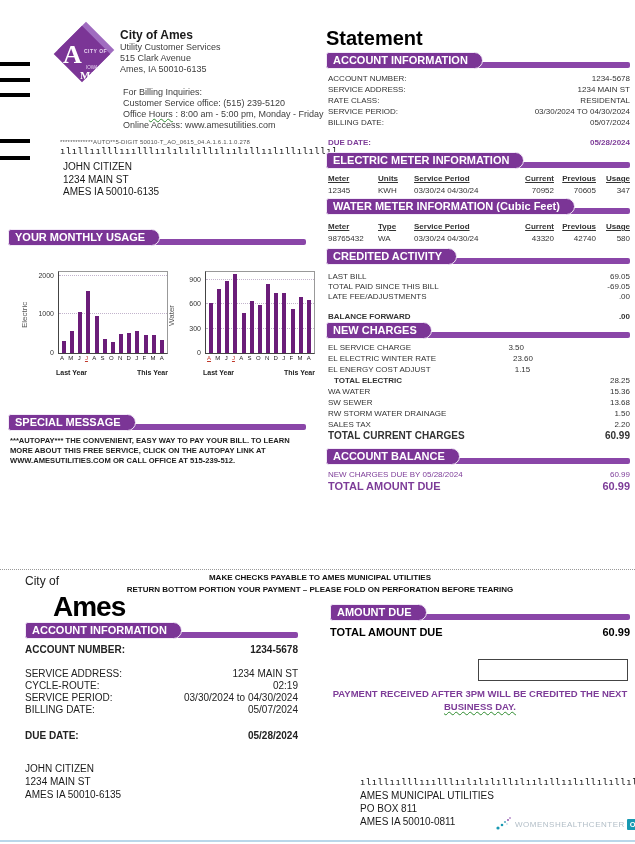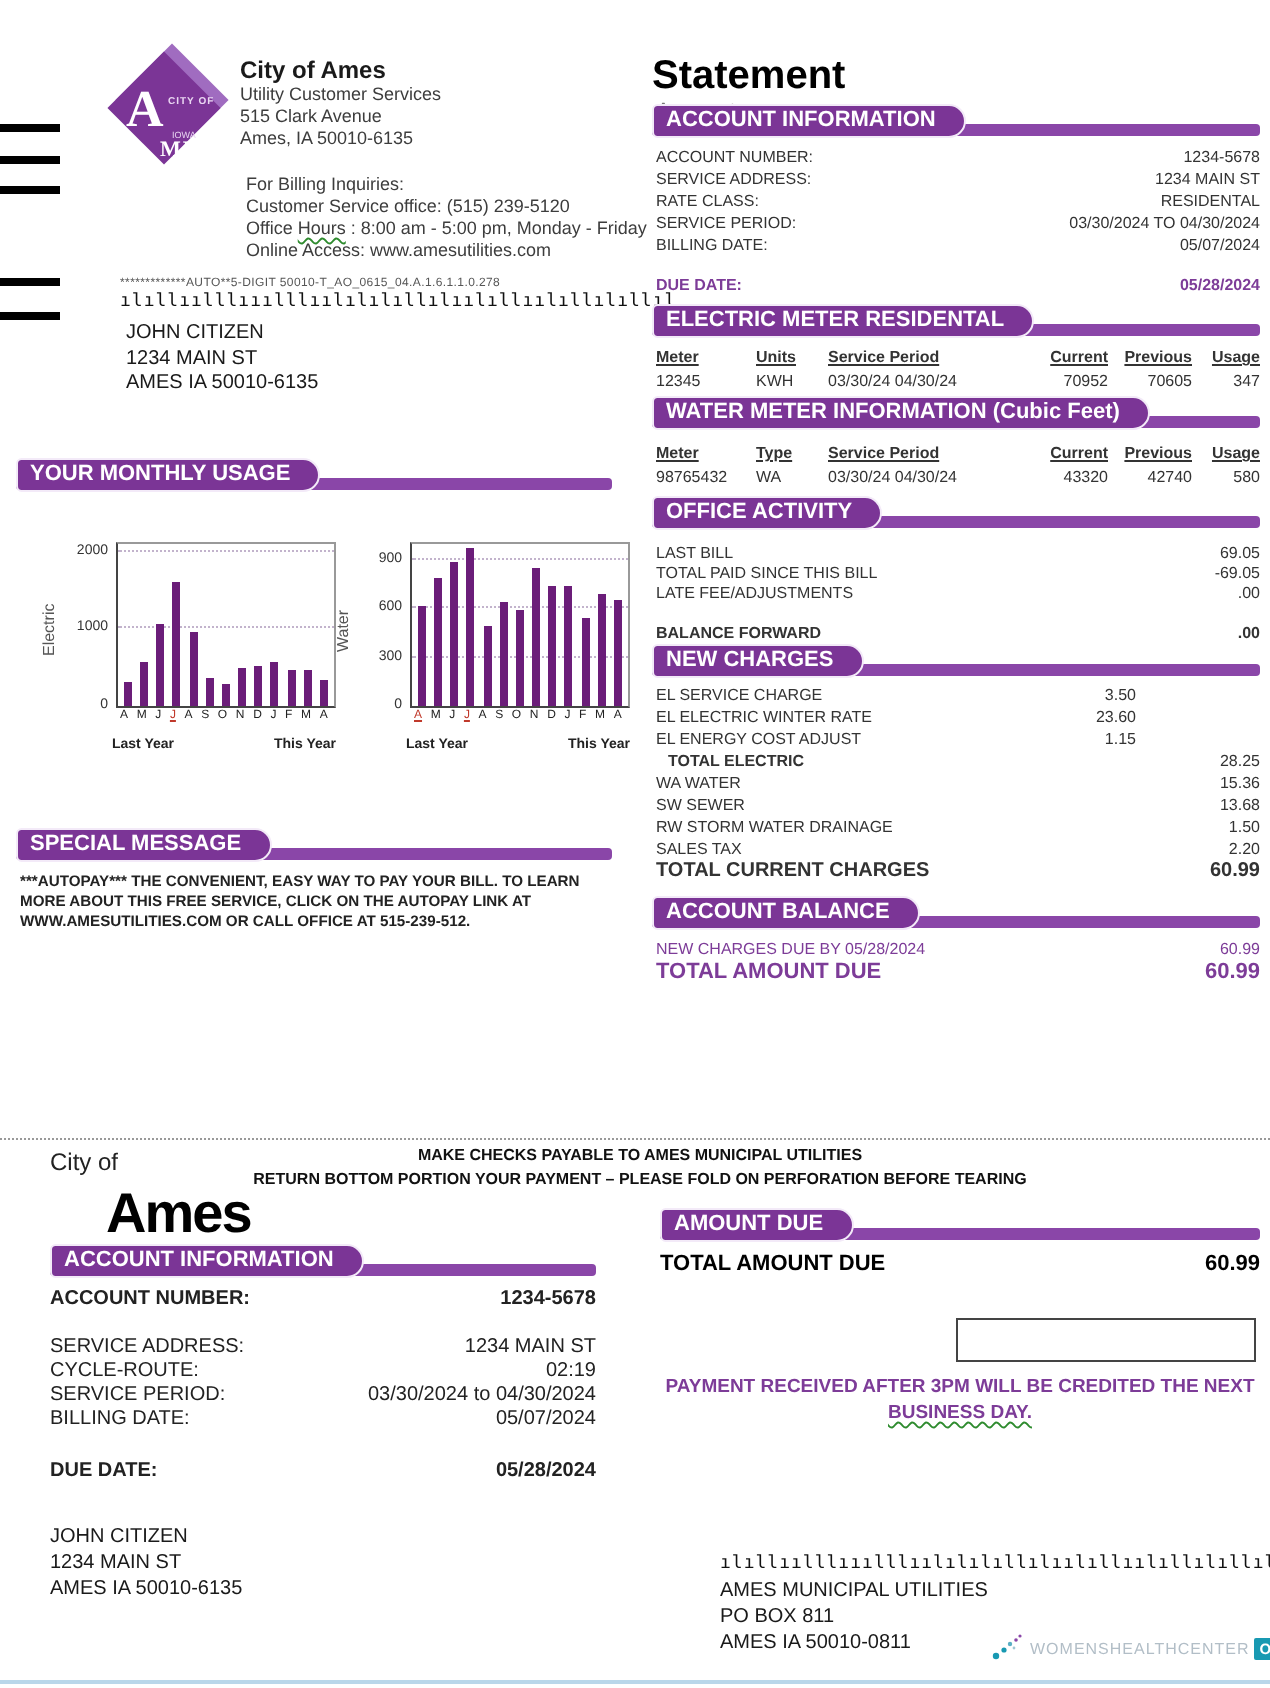--- a/index.html
+++ b/index.html
@@ -58,21 +58,21 @@
   .purple{color:#7d3c98;}
   .bold{font-weight:700;}
 
   .mtable{position:absolute;left:328px;width:302px;font-size:8px;color:#333;}
   .mtable .hr,.mtable .dr{display:flex;}
   .mtable .hr span{font-weight:700;text-decoration:underline;}
   .mtable .c1{width:50px;} .mtable .c2{width:36px;} .mtable .c3{width:96px;}
   .mtable .c4{width:44px;text-align:right;} .mtable .c5{width:42px;text-align:right;} .mtable .c6{width:34px;text-align:right;}
   .mtable .dr{margin-top:3px;}
 
-  .ncrow{position:absolute;left:328px;width:302px;display:flex;font-size:8px;color:#333;}
+  .ncrow{position:absolute;left:328px;width:302px;display:flex;font-size:8px;color:#333;gap:44px;}
   .ncrow .lab{flex:1;white-space:nowrap;}
   .ncrow .mid{width:62px;text-align:right;}
   .ncrow .rgt{width:62px;text-align:right;}
 
   
   .perf{position:absolute;left:0;top:569px;width:635px;border-top:1.5px dotted #999;}
   .fold{position:absolute;left:80px;top:572px;width:480px;text-align:center;font-size:8px;font-weight:700;color:#111;line-height:12px;}
   .cityof{position:absolute;left:25px;top:574px;font-size:12px;color:#222;}
   .bigames{position:absolute;left:53px;top:586px;font-size:28px;font-weight:800;color:#000;letter-spacing:-1px;line-height:42px;}
 
@@ -266,21 +266,21 @@
       <span class="lab">BILLING DATE:</span>
       <span class="val">05/07/2024</span>
     </div>
   <div class="rrow bold purple" style="top:138px">
       <span class="lab">DUE DATE:</span>
       <span class="val">05/28/2024</span>
     </div>
 
   <div class="banner" style="left:326px;top:152px;width:304px">
     <div class="bnbar"></div>
-    <div class="bnlab">ELECTRIC METER RESIDENTAL</div>
+    <div class="bnlab">ELECTRIC METER INFORMATION</div>
   </div>
   <div class="mtable" style="top:174px">
     <div class="hr">
       <span class="c1">Meter</span>
         <span class="c2">Units</span>
         <span class="c3">Service Period</span>
         <span class="c4">Current</span>
         <span class="c5">Previous</span>
         <span class="c6">Usage</span>
     </div>
@@ -312,21 +312,21 @@
         <span class="c2">WA</span>
         <span class="c3">03/30/24 04/30/24</span>
         <span class="c4">43320</span>
         <span class="c5">42740</span>
         <span class="c6">580</span>
     </div>
   </div>
 
   <div class="banner" style="left:326px;top:248px;width:304px">
     <div class="bnbar"></div>
-    <div class="bnlab">OFFICE ACTIVITY</div>
+    <div class="bnlab">CREDITED ACTIVITY</div>
   </div>
   <div class="rrow" style="top:272px">
       <span class="lab">LAST BILL</span>
       <span class="val">69.05</span>
     </div>
   <div class="rrow" style="top:282px">
       <span class="lab">TOTAL PAID SINCE THIS BILL</span>
       <span class="val">-69.05</span>
     </div>
   <div class="rrow" style="top:292px">

